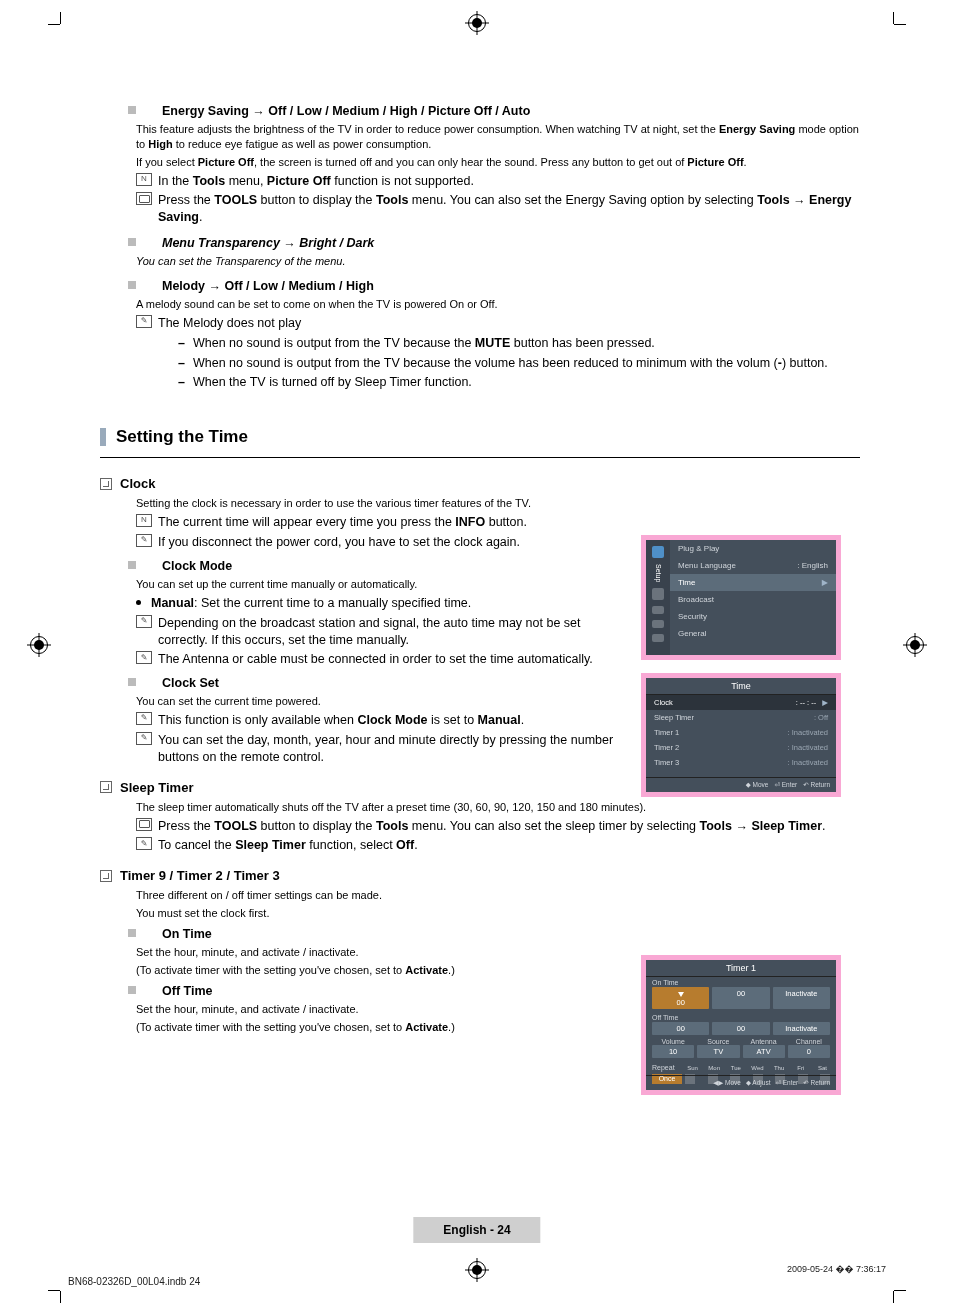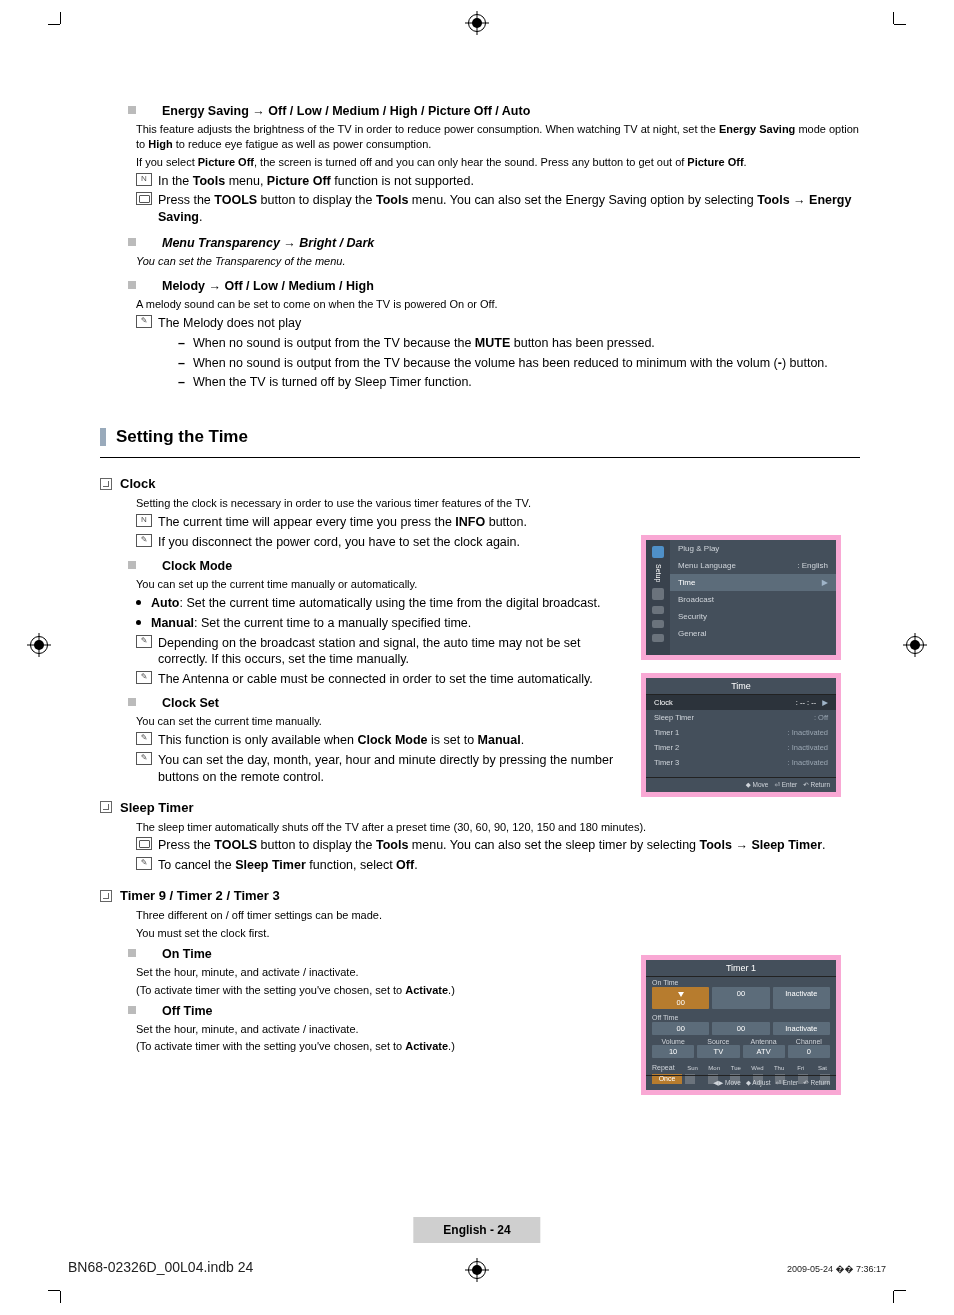--- a/index.html
+++ b/index.html
@@ -65,21 +65,21 @@
   .osd3 .labels-row .lbl { flex:1; text-align:center; font-size:7px; color:#cfd4da; }
   .osd3 .repeat-row { display:flex; align-items:center; gap:3px; padding:3px 6px; }
   .osd3 .repeat-row .r-label { font-size:7px; color:#cfd4da; width:30px; }
   .osd3 .days { display:flex; gap:3px; flex:1; justify-content:space-between; }
   .osd3 .day { font-size:6px; color:#cfd4da; text-align:center; width:15px; }
   .osd3 .chk { width:10px; height:10px; background:#6b737c; }
   .osd3 .once { width:30px; background:#b77c2e; font-size:7px; text-align:center; padding:1px 0; }
   .osd3 .footer { display:flex; justify-content:flex-end; gap:5px; padding:3px 6px; font-size:6.5px; color:#cfd4da; border-top:1px solid #222; position:absolute; bottom:0; left:0; right:0;}
 
   .page-footer { position:absolute; bottom:72px; left:50%; transform:translateX(-50%); background:#cfcfcf; padding:6px 30px; font-size:12px; font-weight:bold; }
-  .indb-line { position:absolute; bottom:40px; left:68px; font-size:14px; color:#222; }
+  .indb-line { position:absolute; bottom:28px; left:68px; font-size:10px; color:#222; }
   .date-line { position:absolute; bottom:40px; right:68px; font-size:9px; color:#222; }
 
   .tri-down { display:inline-block; width:0; height:0; border-left:3px solid transparent; border-right:3px solid transparent; border-top:5px solid #b77c2e; vertical-align:middle;}
 </style>
 </head>
 <body>
 
 <div class="page">
 
   <div style="position:absolute; top:24px; left:60px;">
@@ -188,39 +188,35 @@
     <div class="row">
       <span class="note-icon">✎</span>
       <div>If you disconnect the power cord, you have to set the clock again.</div>
     </div>
 
     <div style="margin-top:8px; width:520px;">
       <div class="sect-head"><span class="sqr"></span><span style="margin-left:16px;">Clock Mode</span></div>
       <div class="body">You can set up the current time manually or automatically.</div>
       <div class="row">
           <div class="bullet-dot"></div>
-          <div><b>Auto</b><span>: Set the current time automatically using the time from the digital broadcast.</span></div>
-        </div>
-      <div class="row">
-          <div class="bullet-dot"></div>
           <div><b>Manual</b><span>: Set the current time to a manually specified time.</span></div>
         </div>
       <div class="row">
         <span class="note-icon">✎</span>
         <div>Depending on the broadcast station and signal, the auto time may not be set correctly. If this occurs, set the time manually.</div>
       </div>
       <div class="row">
         <span class="note-icon">✎</span>
         <div>The Antenna or cable must be connected in order to set the time automatically.</div>
       </div>
     </div>
 
     <div style="margin-top:8px; width:520px;">
       <div class="sect-head"><span class="sqr"></span><span style="margin-left:16px;">Clock Set</span></div>
-      <div class="body">You can set the current time manually.</div>
+      <div class="body">You can set the current time powered.</div>
       <div class="row">
         <span class="note-icon">✎</span>
         <div><span>This function is only available when </span><b>Clock Mode</b><span> is set to </span><b>Manual</b><span>.</span></div>
       </div>
       <div class="row">
         <span class="note-icon">✎</span>
         <div>You can set the day, month, year, hour and minute directly by pressing the number buttons on the remote control.</div>
       </div>
     </div>
 

